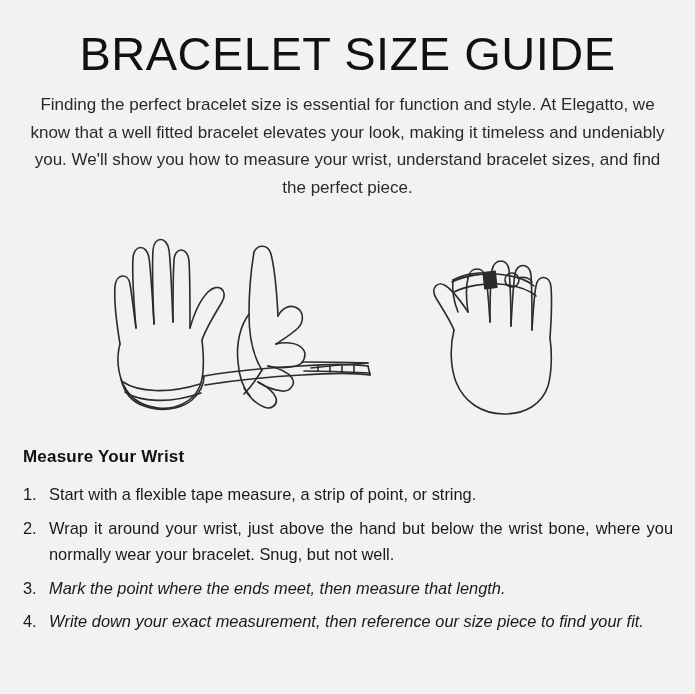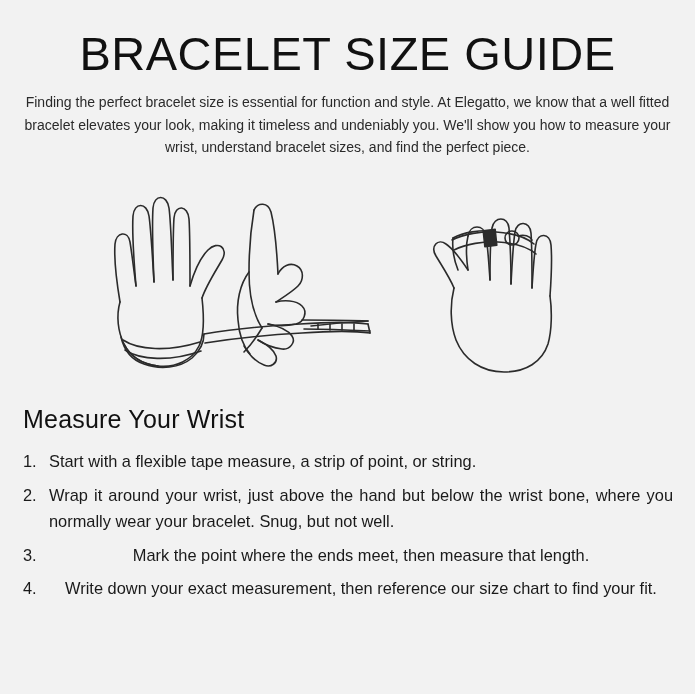--- a/index.html
+++ b/index.html
@@ -26,38 +26,38 @@
     font-size: 47px;
     line-height: 1.0;
     font-weight: 400;
     letter-spacing: 0.5px;
     text-align: center;
     margin: 8px 0 14px 0;
     color: #111;
     white-space: nowrap;
   }
   .intro {
-    font-size: 14px;
+    font-size: 17px;
     line-height: 1.62;
     text-align: center;
     color: #2a2a2a;
     margin: 0 auto;
     max-width: 650px;
     padding: 0 4px;
   }
   .illustration {
     margin: 14px 0 6px 0;
     height: 222px;
     display: flex;
     align-items: center;
     justify-content: center;
   }
   .section-heading {
-    font-size: 25px;
-    font-weight: 400;
+    font-size: 17px;
+    font-weight: 700;
     color: #111;
     margin: 10px 0 14px 3px;
     letter-spacing: 0.2px;
   }
   ol.steps {
     list-style: none;
     margin: 0;
     padding: 0 2px 0 3px;
   }
   ol.steps li {
@@ -75,21 +75,22 @@
     left: 0;
     top: 0;
     font-size: 16.4px;
     color: #1a1a1a;
   }
   ol.steps li .txt {
     display: block;
   }
   ol.steps li:last-child .txt,
   ol.steps li.nojust .txt {
-    text-align: center;
+    text-align: left;
+    font-style: italic;
   }
 </style>
 </head>
 <body>
 
 <div class="page">
 
   <h1 class="title">BRACELET SIZE GUIDE</h1>
 
   <p class="intro">Finding the perfect bracelet size is essential for function and style. At Elegatto, we know that a well fitted bracelet elevates your look, making it timeless and undeniably you. We'll show you how to measure your wrist, understand bracelet sizes, and find the perfect piece.</p>
@@ -174,17 +175,17 @@
     <li>
       <span class="num">2.</span>
       <span class="txt">Wrap it around your wrist, just above the hand but below the wrist bone, where you normally wear your bracelet. Snug, but not well.</span>
     </li>
     <li class="nojust">
       <span class="num">3.</span>
       <span class="txt">Mark the point where the ends meet, then measure that length.</span>
     </li>
     <li>
       <span class="num">4.</span>
-      <span class="txt">Write down your exact measurement, then reference our size chart to find your fit.</span>
+      <span class="txt">Write down your exact measurement, then reference our size piece to find your fit.</span>
     </li>
   </ol>
 
 </div>
 
 </body></html>

